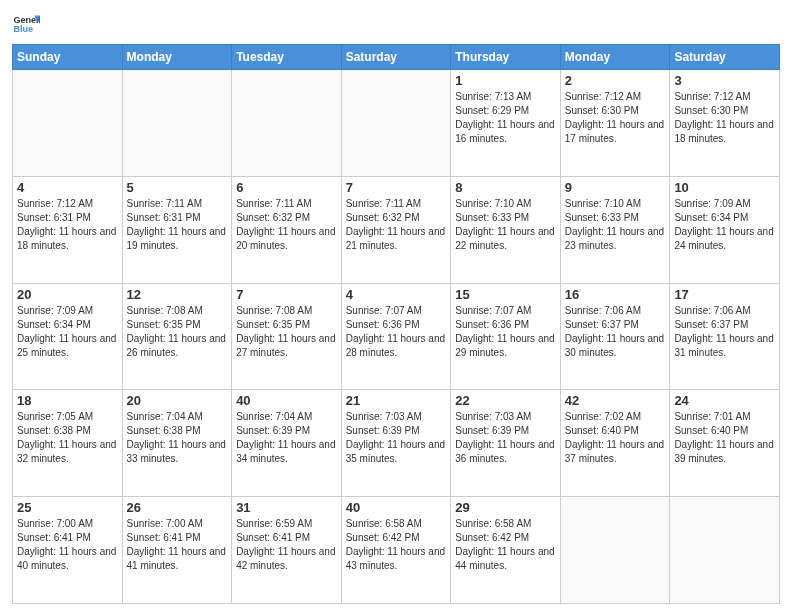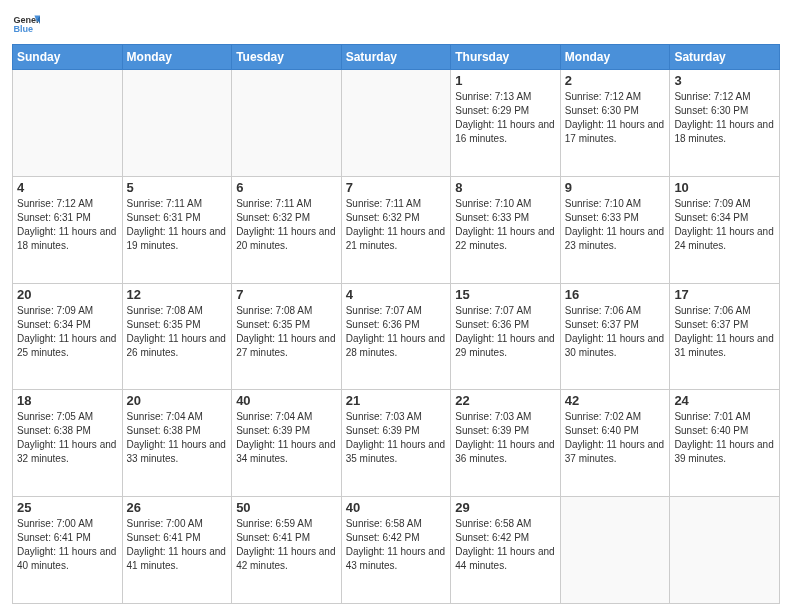--- a/index.html
+++ b/index.html
@@ -230,21 +230,21 @@
         <tr>
           <td>
             <span class="day-number">25</span>
             <div class="day-info">Sunrise: 7:00 AM<br>Sunset: 6:41 PM<br>Daylight: 11 hours and 40 minutes.</div>
           </td>
           <td>
             <span class="day-number">26</span>
             <div class="day-info">Sunrise: 7:00 AM<br>Sunset: 6:41 PM<br>Daylight: 11 hours and 41 minutes.</div>
           </td>
           <td>
-            <span class="day-number">50</span>
+            <span class="day-number">31</span>
             <div class="day-info">Sunrise: 6:59 AM<br>Sunset: 6:41 PM<br>Daylight: 11 hours and 42 minutes.</div>
           </td>
           <td>
             <span class="day-number">40</span>
             <div class="day-info">Sunrise: 6:58 AM<br>Sunset: 6:42 PM<br>Daylight: 11 hours and 43 minutes.</div>
           </td>
           <td>
             <span class="day-number">29</span>
             <div class="day-info">Sunrise: 6:58 AM<br>Sunset: 6:42 PM<br>Daylight: 11 hours and 44 minutes.</div>
           </td>

